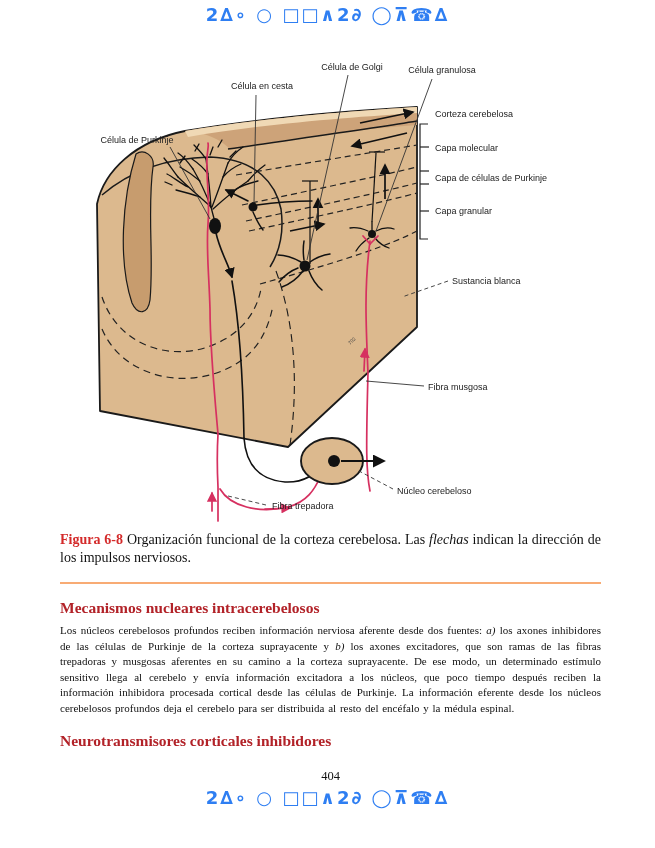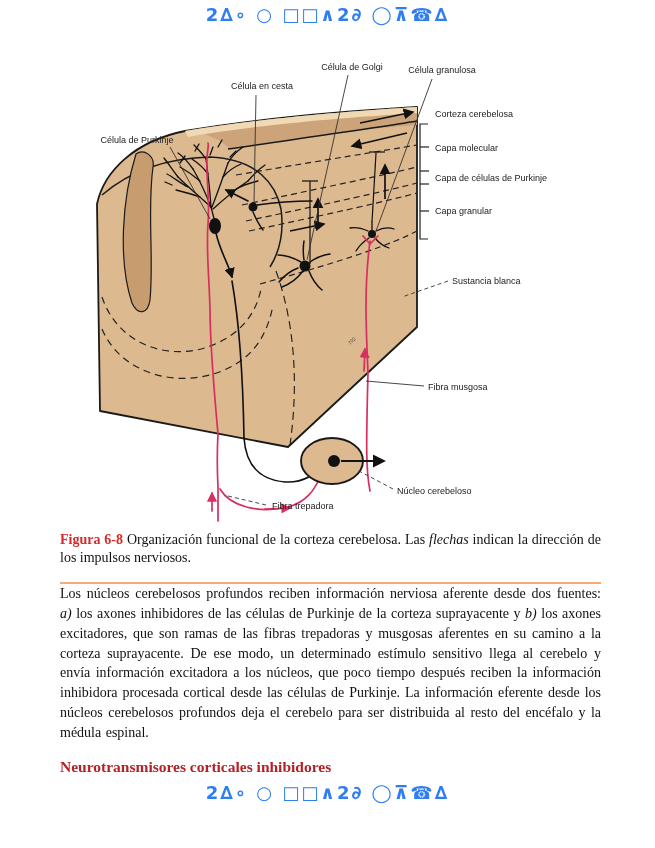--- a/index.html
+++ b/index.html
@@ -8,21 +8,21 @@
              font-size:18px;font-weight:bold;letter-spacing:2px}
   .header-row{padding-top:4px}
   .content{width:541px;margin-left:60px}
   .figure-wrap{margin-top:34px;height:470px;position:relative}
   .figure-wrap svg{display:block}
   .caption{font-size:14px;line-height:1.32;text-align:justify;margin-top:2px}
   .caption .fig-label{color:#d42a2a;font-weight:bold}
   .it{font-style:italic}
   .divider{border:none;border-top:2.5px solid #f8ab74;margin:9px 0 0 0}
   h2.section{color:#b22228;font-size:15.5px;line-height:1.1;margin:15px 0 7px 0;font-weight:bold}
-  .body-text{font-size:14px;line-height:1.42;text-align:justify;margin:0;word-spacing:1px}
+  .body-text{font-size:11px;line-height:1.42;text-align:justify;margin:0;word-spacing:1px}
   .pagenum{text-align:center;font-size:12.5px;margin-top:20px}
   .footer-row{margin-top:3px}
   
   .flabel{font-family:"Liberation Sans",sans-serif;font-size:9px;fill:#222}
   .edge-num{font-family:"Liberation Sans",sans-serif;font-size:5px;fill:#444}
 </style>
 </head>
 <body>
 
 <div class="glyph-row header-row">2∆∘ ○ □□∧2∂ ◯⊼☎∆</div>
@@ -201,20 +201,22 @@
       <text class="flabel" x="368" y="331">Fibra musgosa</text>
       <text class="flabel" x="337" y="435">Núcleo cerebeloso</text>
       <text class="flabel" x="212" y="450">Fibra trepadora</text>
     </svg>
   </div>
 
   <p class="caption"><span class="fig-label">Figura 6-8</span><span> Organización funcional de la corteza cerebelosa. Las </span><span class="it">flechas</span><span> indican la dirección de los impulsos nerviosos.</span></p>
 
   <hr class="divider">
 
+  <h2 class="section">Mecanismos nucleares intracerebelosos</h2>
 
   <p class="body-text"><span>Los núcleos cerebelosos profundos reciben información nerviosa aferente desde dos fuentes: </span><span class="it">a)</span><span> los axones inhibidores de las células de Purkinje de la corteza suprayacente y </span><span class="it">b)</span><span> los axones excitadores, que son ramas de las fibras trepadoras y musgosas aferentes en su camino a la corteza suprayacente. De ese modo, un determinado estímulo sensitivo llega al cerebelo y envía información excitadora a los núcleos, que poco tiempo después reciben la información inhibidora procesada cortical desde las células de Purkinje. La información eferente desde los núcleos cerebelosos profundos deja el cerebelo para ser distribuida al resto del encéfalo y la médula espinal.</span></p>
 
   <h2 class="section">Neurotransmisores corticales inhibidores</h2>
 
+  <div class="pagenum">404</div>
 </div>
 
 <div class="glyph-row footer-row">2∆∘ ○ □□∧2∂ ◯⊼☎∆</div>
 
 </body></html>

